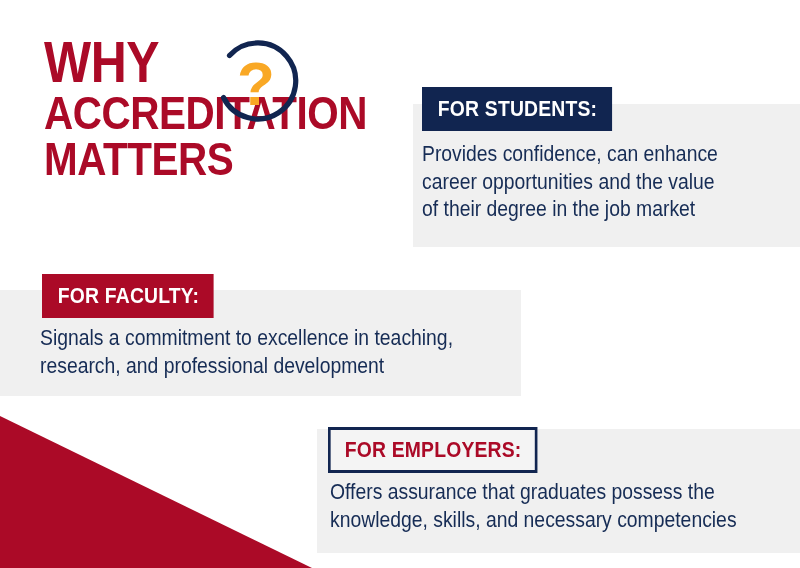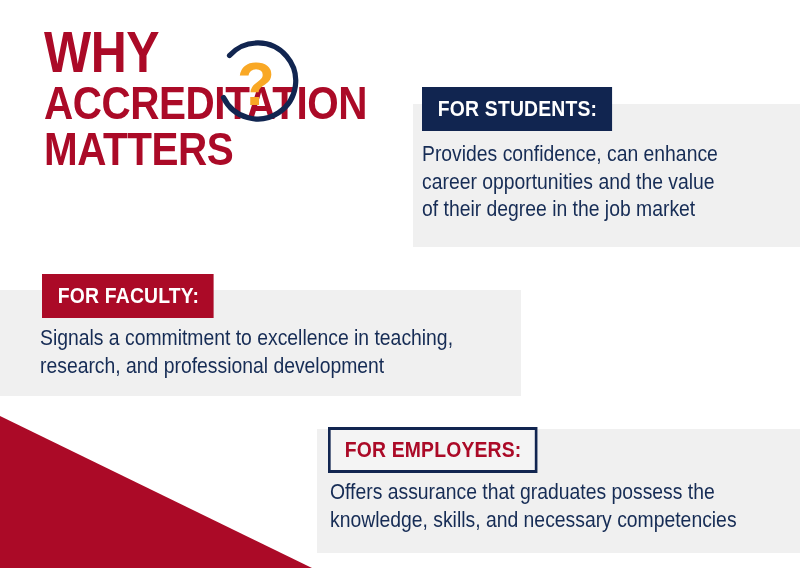--- a/index.html
+++ b/index.html
@@ -28,21 +28,21 @@
     bottom: 0;
     width: 312px;
     height: 152px;
     pointer-events: none;
   }
 
   
   .headline {
     position: absolute;
     left: 44px;
-    top: 24px;
+    top: 34px;
     width: 360px;
   }
   .headline-line {
     display: block;
     color: #AB0A27;
     font-family: "Liberation Sans", sans-serif;
     font-weight: bold;
     font-size: 54px;
     line-height: 0.97;
     letter-spacing: -0.5px;

